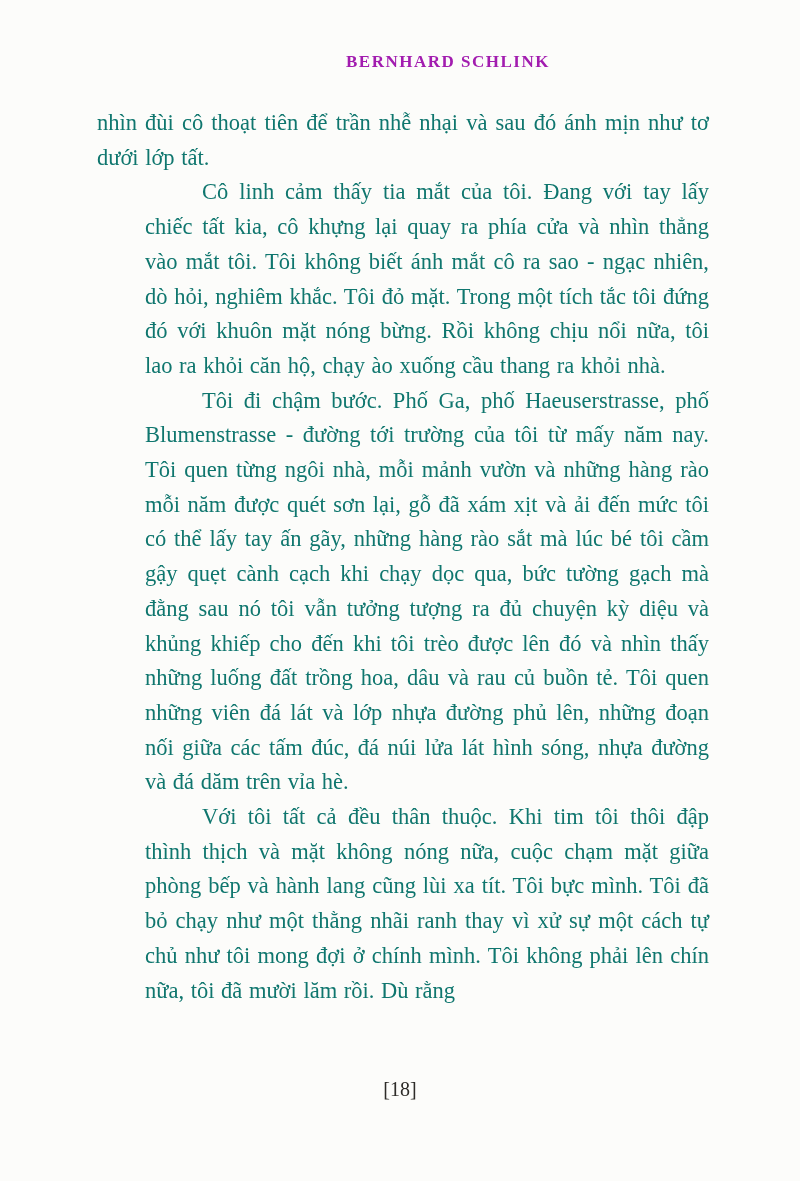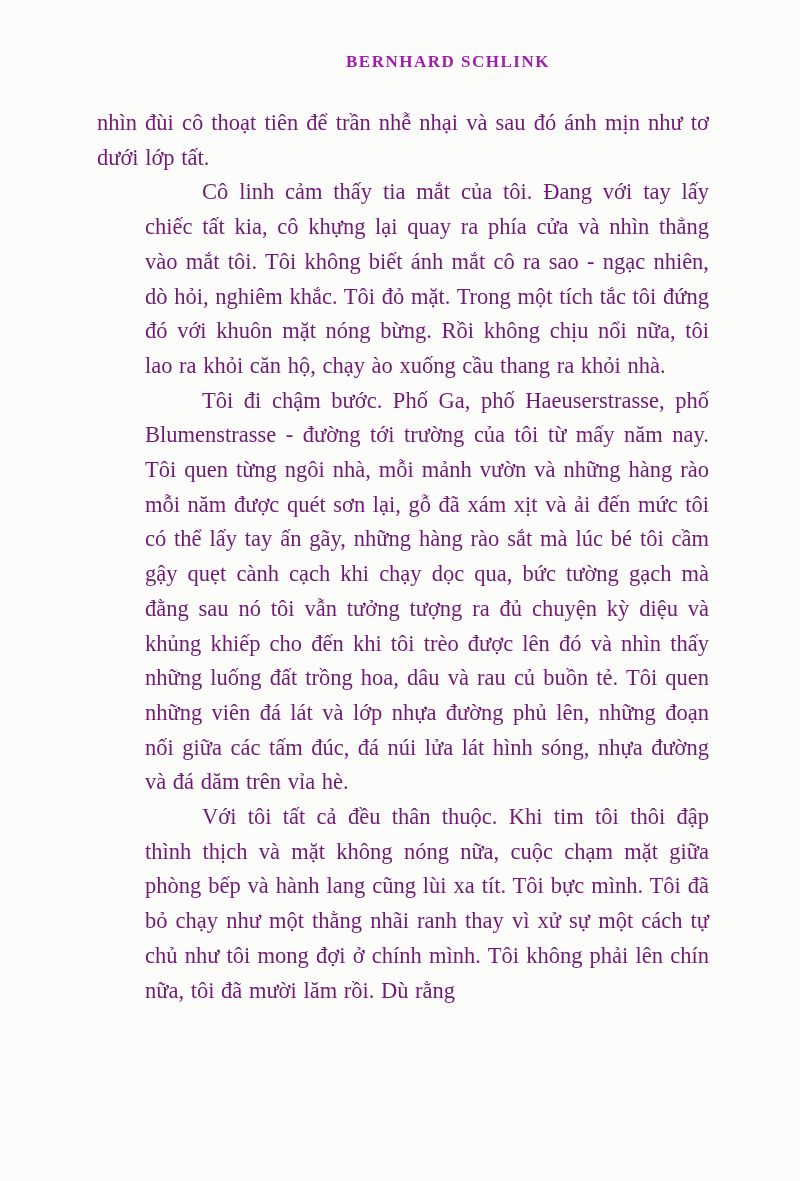--- a/index.html
+++ b/index.html
@@ -37,21 +37,21 @@
     left: 97px;
     width: 612px;
   }
   .para {
     margin: 0;
     font-size: 22.5px;
     line-height: 34.7px;
     text-align: justify;
     text-justify: inter-word;
     word-spacing: 1px;
-    color: #701a75;
+    color: #0f766e;
   }
   .para.indent {
     text-indent: 57px;
     margin-left: 48px;
   }
   .page-number {
     position: absolute;
     top: 1078px;
     left: 0;
     width: 100%;
@@ -66,13 +66,14 @@
 <div class="book-page">
   <header class="running-header">BERNHARD SCHLINK</header>
 
   <main class="page-body" id="page-body">
       <p class="para">nhìn đùi cô thoạt tiên để trần nhễ nhại và sau đó ánh mịn như tơ dưới lớp tất.</p>
       <p class="para indent">Cô linh cảm thấy tia mắt của tôi. Đang với tay lấy chiếc tất kia, cô khựng lại quay ra phía cửa và nhìn thẳng vào mắt tôi. Tôi không biết ánh mắt cô ra sao - ngạc nhiên, dò hỏi, nghiêm khắc. Tôi đỏ mặt. Trong một tích tắc tôi đứng đó với khuôn mặt nóng bừng. Rồi không chịu nổi nữa, tôi lao ra khỏi căn hộ, chạy ào xuống cầu thang ra khỏi nhà.</p>
       <p class="para indent">Tôi đi chậm bước. Phố Ga, phố Haeuserstrasse, phố Blumenstrasse - đường tới trường của tôi từ mấy năm nay. Tôi quen từng ngôi nhà, mỗi mảnh vườn và những hàng rào mỗi năm được quét sơn lại, gỗ đã xám xịt và ải đến mức tôi có thể lấy tay ấn gãy, những hàng rào sắt mà lúc bé tôi cầm gậy quẹt cành cạch khi chạy dọc qua, bức tường gạch mà đằng sau nó tôi vẫn tưởng tượng ra đủ chuyện kỳ diệu và khủng khiếp cho đến khi tôi trèo được lên đó và nhìn thấy những luống đất trồng hoa, dâu và rau củ buồn tẻ. Tôi quen những viên đá lát và lớp nhựa đường phủ lên, những đoạn nối giữa các tấm đúc, đá núi lửa lát hình sóng, nhựa đường và đá dăm trên vỉa hè.</p>
       <p class="para indent">Với tôi tất cả đều thân thuộc. Khi tim tôi thôi đập thình thịch và mặt không nóng nữa, cuộc chạm mặt giữa phòng bếp và hành lang cũng lùi xa tít. Tôi bực mình. Tôi đã bỏ chạy như một thằng nhãi ranh thay vì xử sự một cách tự chủ như tôi mong đợi ở chính mình. Tôi không phải lên chín nữa, tôi đã mười lăm rồi. Dù rằng</p>
     </main>
 
+  <footer class="page-number">[18]</footer>
 </div>
 
 </body></html>

